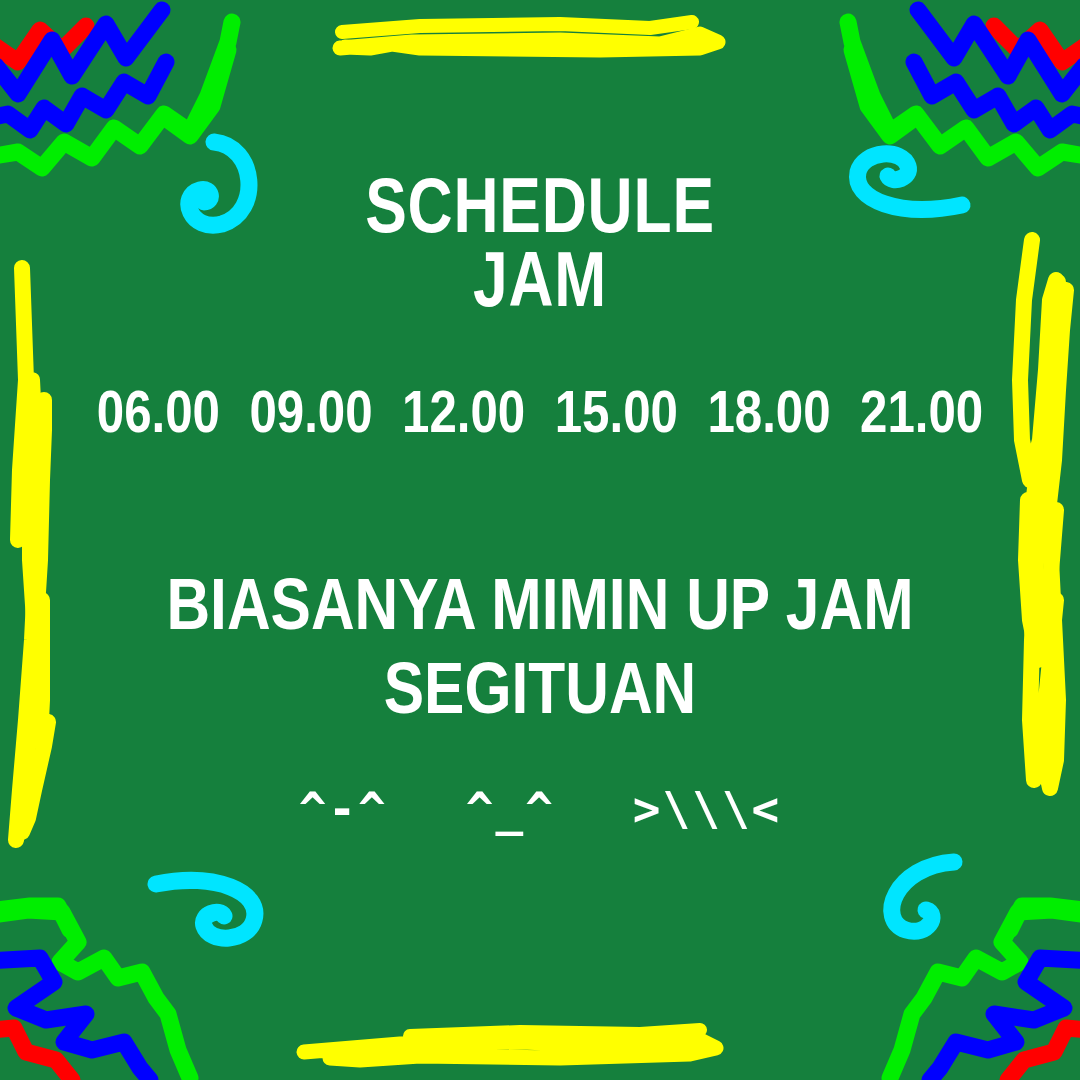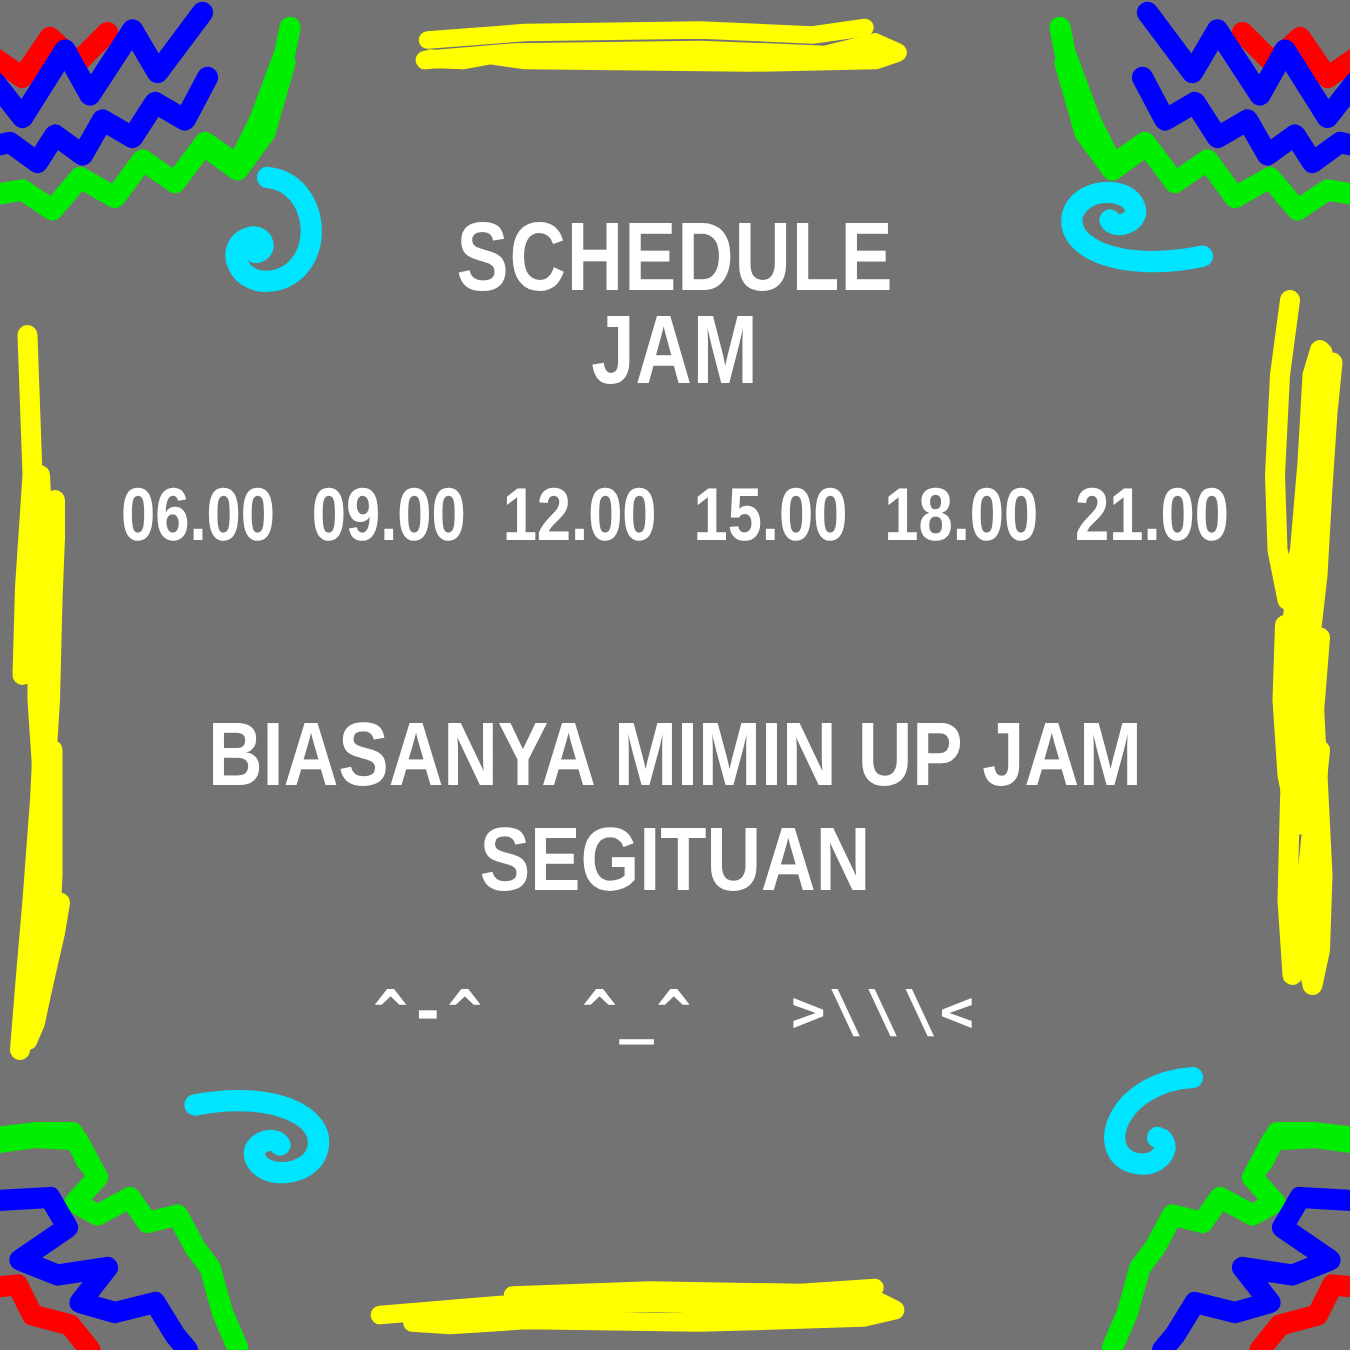--- a/index.html
+++ b/index.html
@@ -4,21 +4,21 @@
 <style>
   html, body {
     margin: 0;
     padding: 0;
     background: #000000;
   }
   #poster {
     position: relative;
     width: 1080px;
     height: 1080px;
-    background: #737373;
+    background: #15803d;
     overflow: hidden;
     font-family: "Liberation Sans", sans-serif;
   }
   
   #doodles {
     position: absolute;
     inset: 0;
     width: 1080px;
     height: 1080px;
     pointer-events: none;

